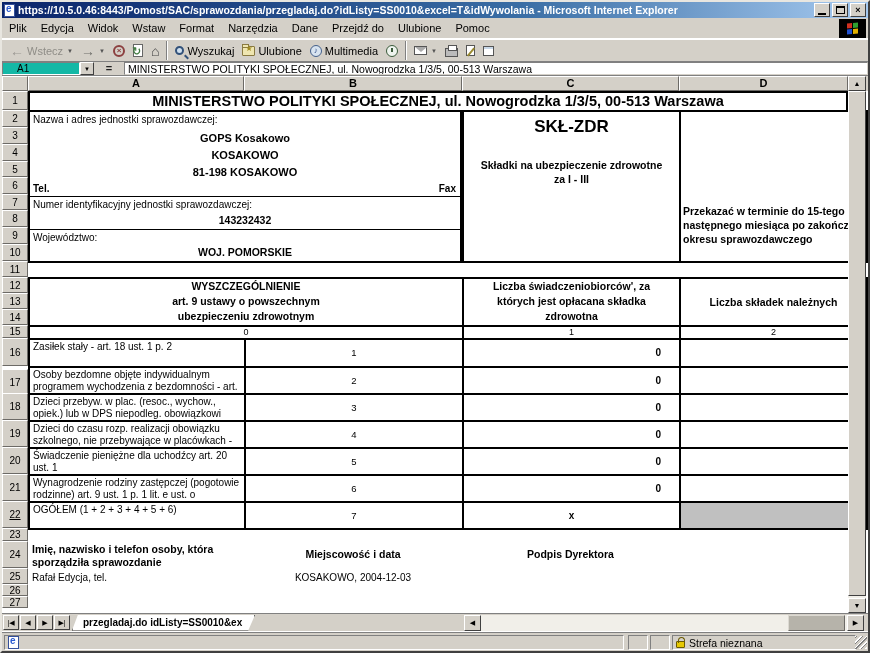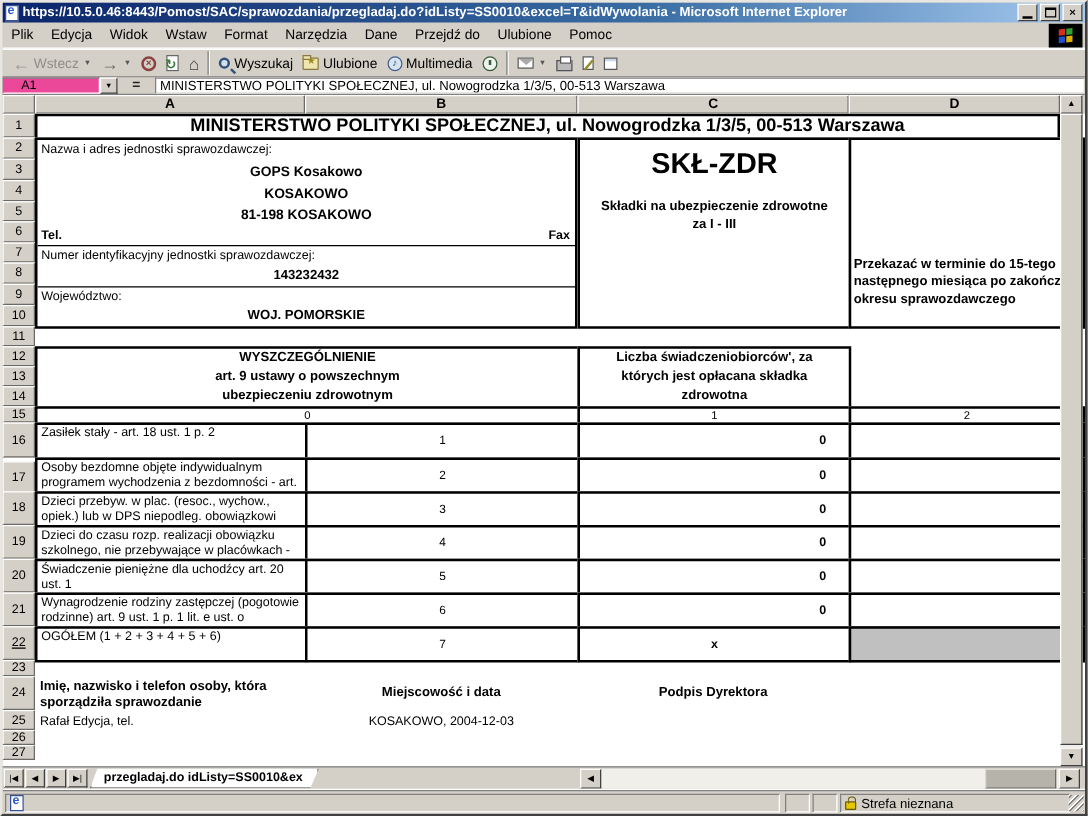--- a/index.html
+++ b/index.html
@@ -50,21 +50,21 @@
   .icon-mail{width:13px;height:9px;background:#fff;border:1px solid #555;position:relative;}
   .icon-mail::after{content:"";position:absolute;left:0;top:0;border-left:6px solid transparent;border-right:6px solid transparent;border-top:5px solid #aaa;}
   .icon-print{width:13px;height:9px;background:#bbb;border:1px solid #555;position:relative;margin-top:3px;}
   .icon-print::before{content:"";position:absolute;left:2px;top:-4px;width:7px;height:4px;background:#fff;border:1px solid #555;}
   .icon-edit{width:9px;height:11px;background:#fff;border:1px solid #555;position:relative;}
   .icon-edit::after{content:"";position:absolute;left:3px;top:1px;width:2px;height:10px;background:#9a8a30;transform:rotate(40deg);}
   .icon-discuss{width:11px;height:10px;background:#fff;border:1px solid #555;box-shadow:inset 0 2px 0 #c8d8e8;}
   
   .formulabar{position:absolute;left:0;top:60px;width:866px;height:14px;background:#d4d0c8;
     border-bottom:1px solid #808080;display:flex;align-items:stretch;}
-  .namebox{width:78px;background:#ec4899;border:1px solid;border-color:#808080 #fff #fff #808080;
+  .namebox{width:78px;background:#14b8a6;border:1px solid;border-color:#808080 #fff #fff #808080;
     font-size:10px;display:flex;align-items:center;padding-left:14px;}
   .namedrop{width:14px;background:#d4d0c8;border:1px solid;border-color:#fff #404040 #404040 #fff;
     font-size:6px;display:flex;align-items:center;justify-content:center;color:#000;}
   .eqglyph{width:30px;text-align:center;font-size:11px;font-weight:bold;color:#222;line-height:13px;}
   .formulafield{flex:1;background:#fff;border:1px solid;border-color:#808080 #d4d0c8 #d4d0c8 #808080;
     font-size:10.5px;line-height:12px;padding-left:3px;white-space:nowrap;overflow:hidden;}
   
   .colheaders{position:absolute;left:0;top:74px;width:866px;height:15px;}
   .chead{position:absolute;top:0;height:15px;background:#d4d0c8;border:1px solid;
     border-color:#fff #6c6a66 #6c6a66 #fff;font-size:11px;font-weight:bold;text-align:center;line-height:13px;}
@@ -226,37 +226,38 @@
       <div class="ftext" style="right:4px;top:71px;font-weight:bold;font-size:10px">Fax</div>
       <div class="hline" style="top:84px"></div>
       <div class="ftext small-label" style="left:3px;top:87px">Numer identyfikacyjny jednostki sprawozdawczej:</div>
       <div class="ftext bcent" style="left:0;right:0;top:102px;font-size:10.5px">143232432</div>
       <div class="hline" style="top:117px"></div>
       <div class="ftext small-label" style="left:3px;top:120px">Województwo:</div>
       <div class="ftext bcent" style="left:0;right:0;top:134px;font-size:10.5px">WOJ. POMORSKIE</div>
     </div>
 
     <div class="boxcell" style="left:460px;top:19px;width:219px;height:153px">
-      <div class="ftext bcent" style="left:0;right:0;top:5px;font-size:23px">SKŁ-ZDR</div>
+      <div class="ftext bcent" style="left:0;right:0;top:5px;font-size:17px">SKŁ-ZDR</div>
       <div class="ftext bcent prec" style="left:0;right:0;top:46px;font-size:10.5px;line-height:14px">Składki na ubezpieczenie zdrowotne
 za I - III</div>
     </div>
 
     <div class="boxcell" style="left:677px;top:19px;width:189px;height:153px">
       <div class="ftext" style="left:2px;top:92px;font-weight:bold;font-size:10.5px;line-height:14px;white-space:pre">Przekazać w terminie do 15-tego
 następnego miesiąca po zakończeniu
 okresu sprawozdawczego</div>
     </div>
 
     <div class="boxcell bcent prec" style="left:26px;top:186px;width:436px;height:50px;font-size:10.5px;line-height:15px">WYSZCZEGÓLNIENIE
 art. 9 ustawy o powszechnym
 ubezpieczeniu zdrowotnym</div>
     <div class="boxcell bcent prec" style="left:460px;top:186px;width:219px;height:50px;font-size:10.5px;line-height:15px">Liczba świadczeniobiorców', za
 których jest opłacana składka
 zdrowotna</div>
+    <div class="boxcell bcent" style="left:677px;top:186px;width:189px;height:50px;font-size:10.5px;line-height:46px">Liczba składek należnych</div>
 
     <div class="boxcell" style="left:26px;top:234px;width:436px;height:15px;font-size:9px;text-align:center;line-height:10px">0</div>
     <div class="boxcell" style="left:460px;top:234px;width:219px;height:15px;font-size:9px;text-align:center;line-height:10px">1</div>
     <div class="boxcell" style="left:677px;top:234px;width:189px;height:15px;font-size:9px;text-align:center;line-height:10px">2</div>
 
     <div class="ftext" style="left:30px;top:452px;font-weight:bold;font-size:10.5px;line-height:13px;white-space:pre">Imię, nazwisko i telefon osoby, która
 sporządziła sprawozdanie</div>
     <div class="ftext bcent" style="left:242px;top:457px;width:218px;font-size:10.5px">Miejscowość i data</div>
     <div class="ftext bcent" style="left:460px;top:457px;width:217px;font-size:10.5px">Podpis Dyrektora</div>
     <div class="ftext" style="left:30px;top:481px">Rafał Edycja, tel.</div>

